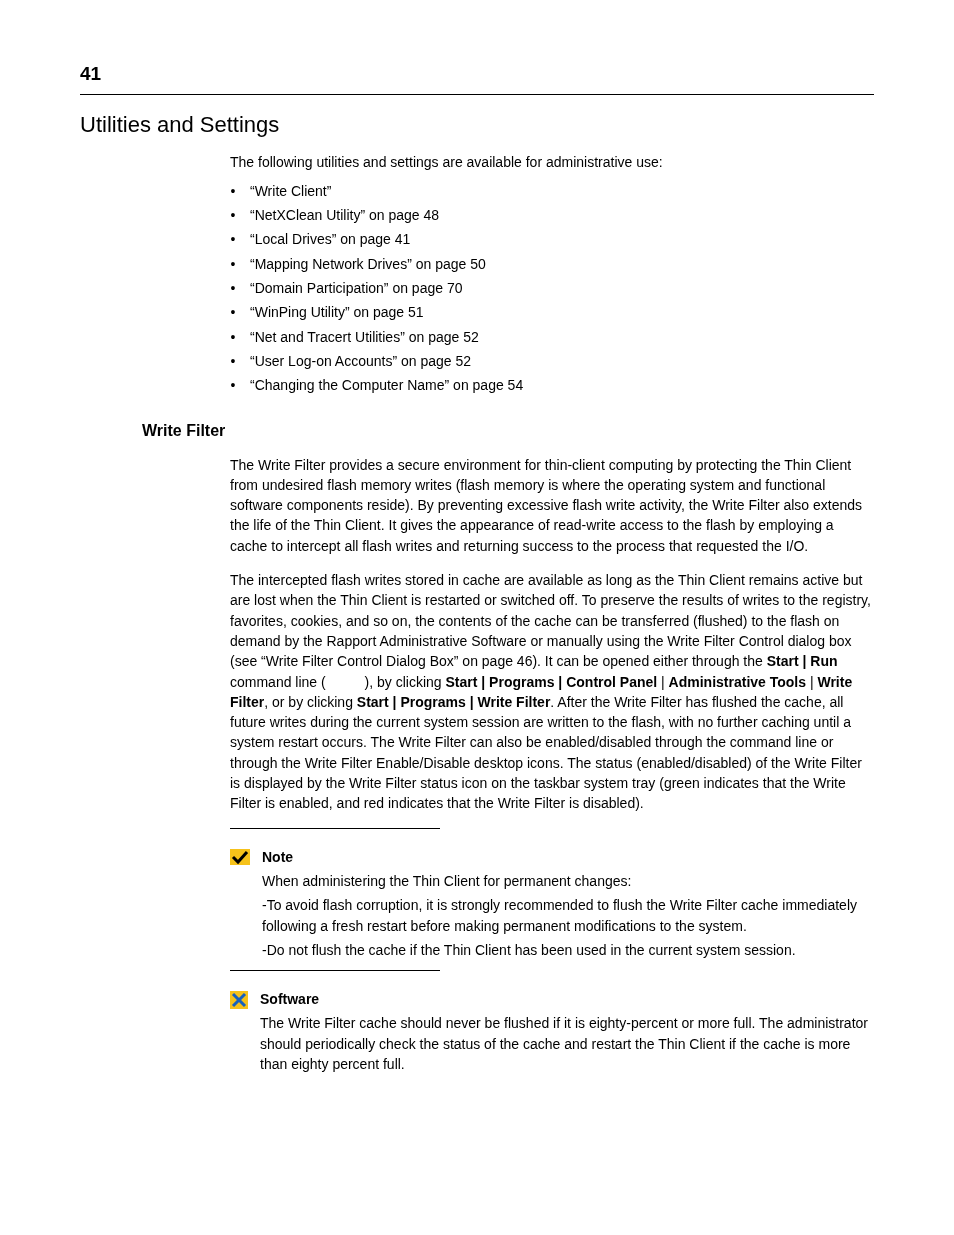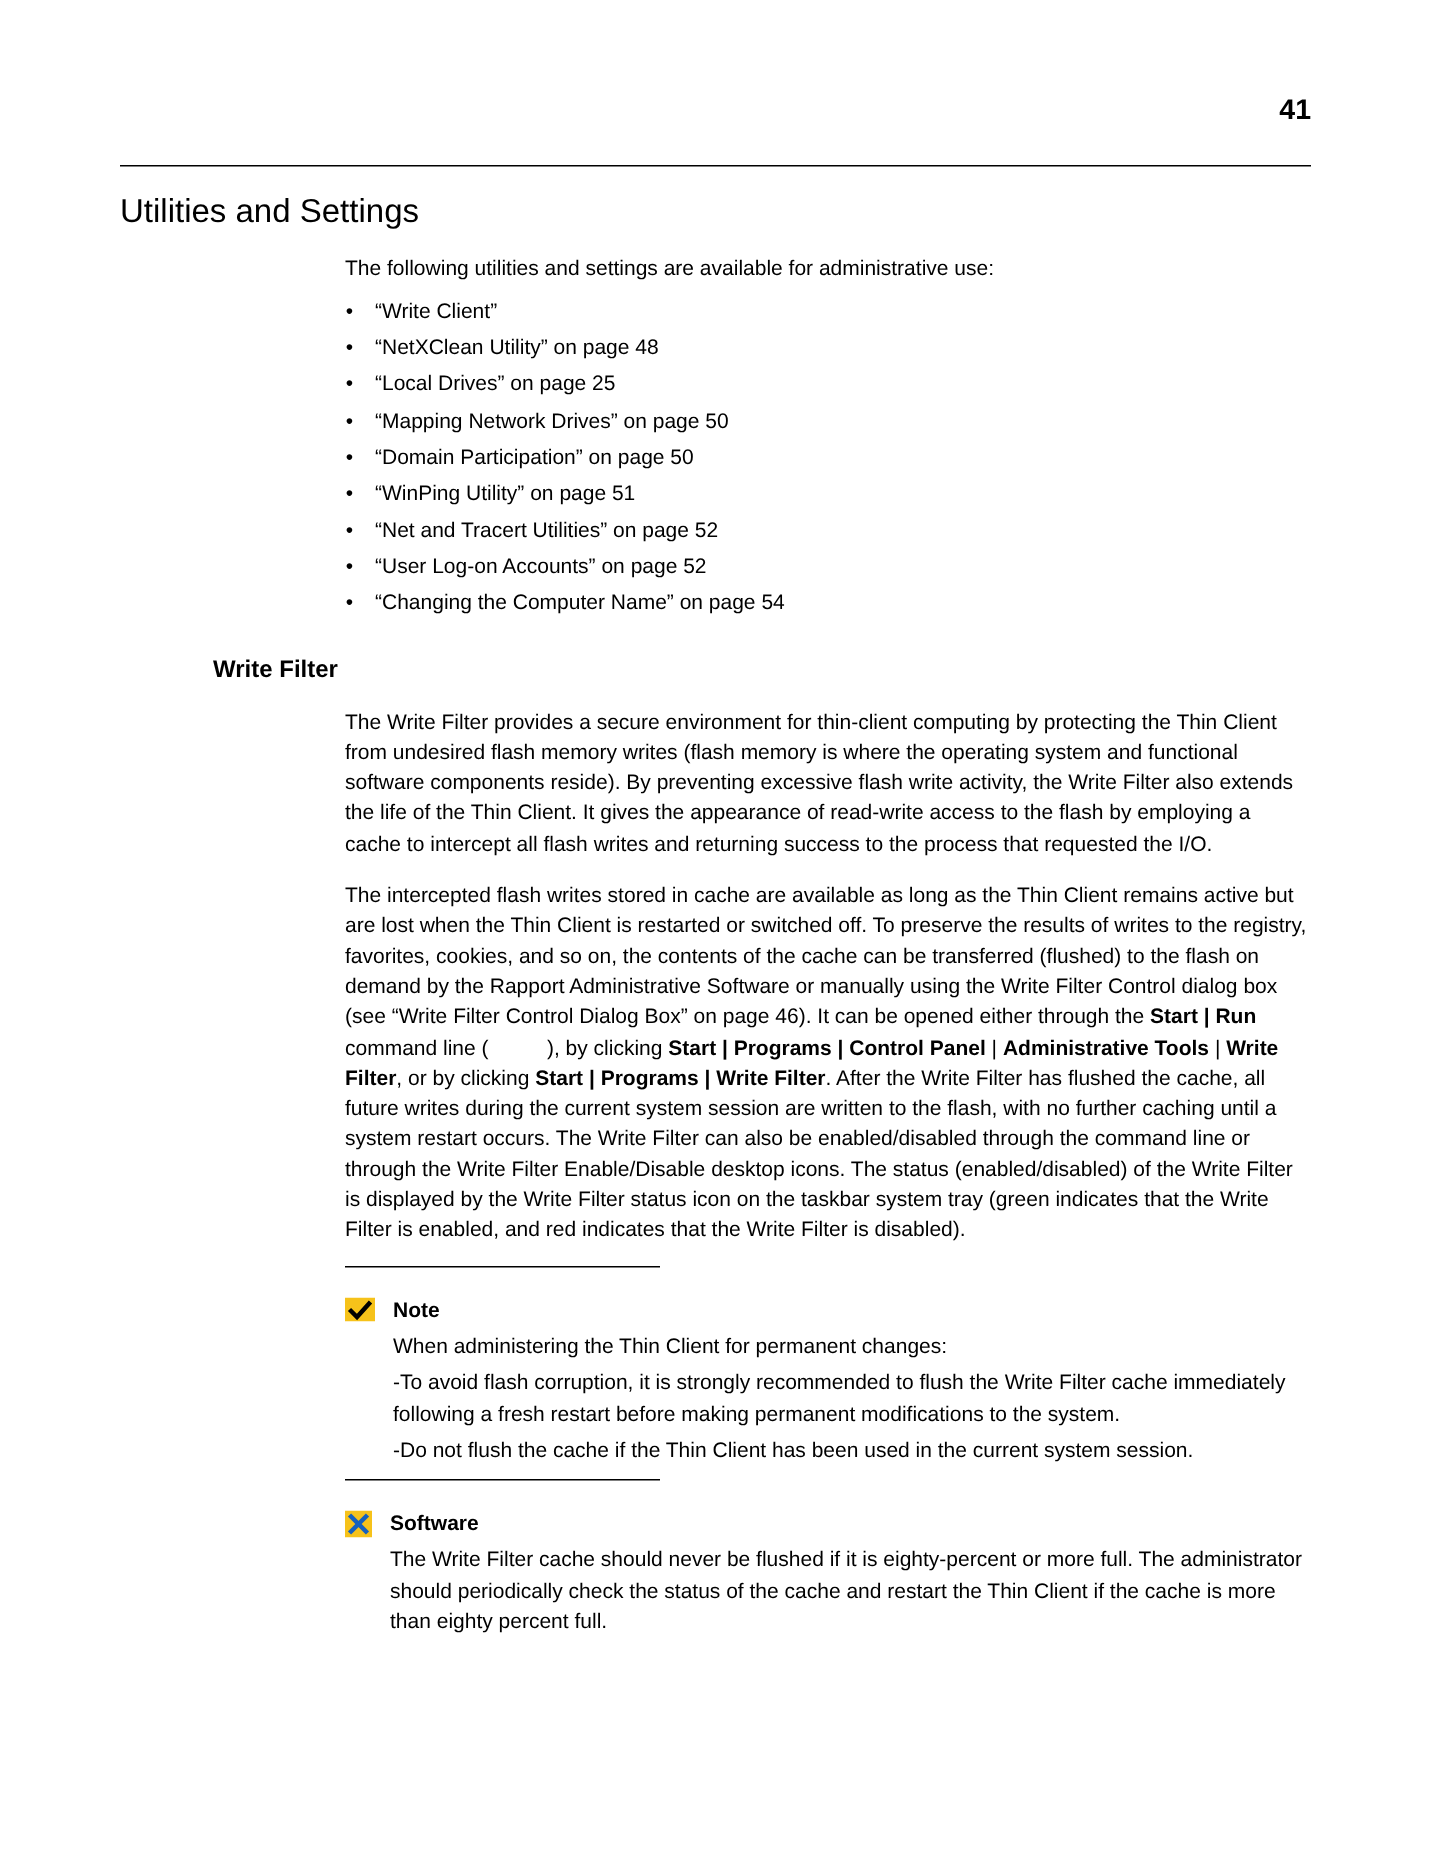--- a/index.html
+++ b/index.html
@@ -7,24 +7,23 @@
     background: #fff;
     color: #000;
     margin: 0;
     padding: 60px 80px 80px 80px;
     width: 954px;
     box-sizing: border-box;
     font-size: 14px;
     line-height: 1.45;
   }
   .page-number {
-    text-align: right;
     font-weight: bold;
     font-size: 19px;
-    margin-bottom: 22px;
+    margin-bottom: 6px;
   }
   hr.rule {
     border: none;
     border-top: 1.5px solid #000;
     margin: 0 0 14px 0;
   }
   h1.section-heading {
     font-size: 22px;
     font-weight: normal;
     margin: 0 0 12px 0;
@@ -107,29 +106,29 @@
     <li>
         <span class="bullet">•</span>
         <span>“Write Client”</span>
       </li>
     <li>
         <span class="bullet">•</span>
         <span>“NetXClean Utility” on page 48</span>
       </li>
     <li>
         <span class="bullet">•</span>
-        <span>“Local Drives” on page 25</span>
+        <span>“Local Drives” on page 41</span>
       </li>
     <li>
         <span class="bullet">•</span>
         <span>“Mapping Network Drives” on page 50</span>
       </li>
     <li>
         <span class="bullet">•</span>
-        <span>“Domain Participation” on page 50</span>
+        <span>“Domain Participation” on page 70</span>
       </li>
     <li>
         <span class="bullet">•</span>
         <span>“WinPing Utility” on page 51</span>
       </li>
     <li>
         <span class="bullet">•</span>
         <span>“Net and Tracert Utilities” on page 52</span>
       </li>
     <li>

